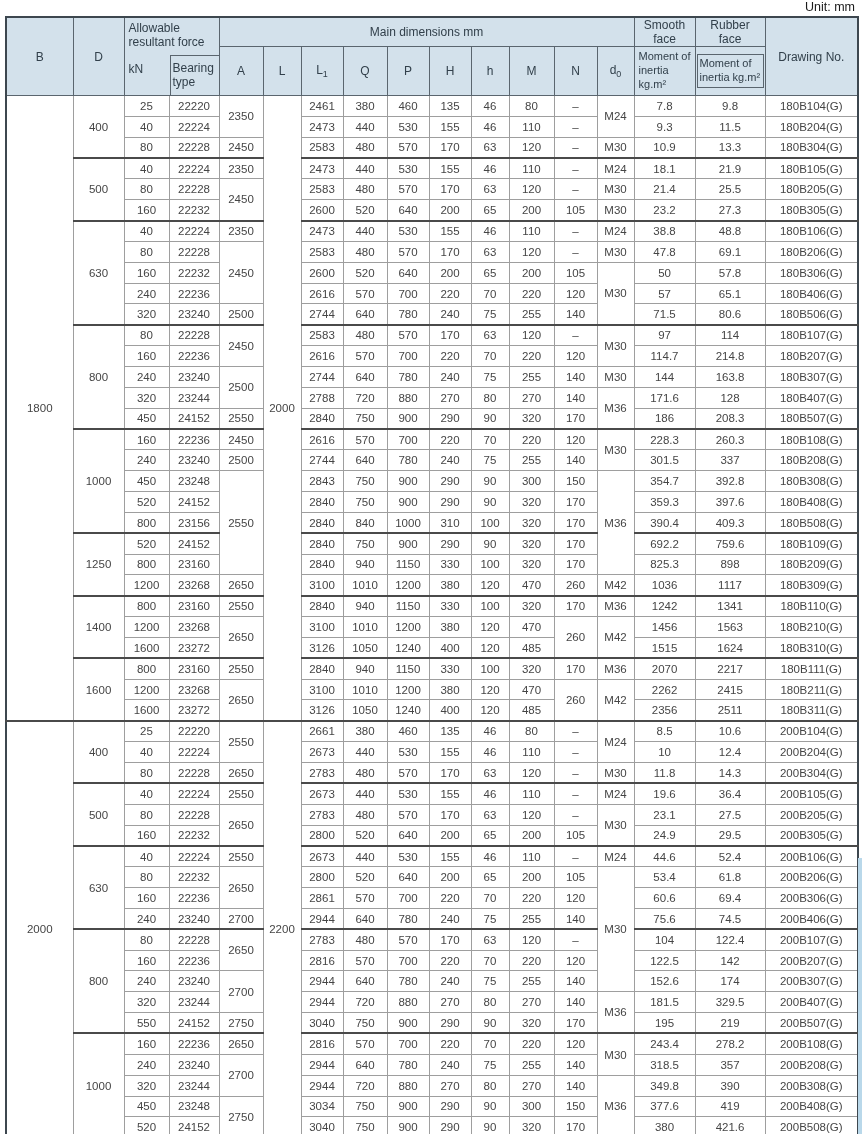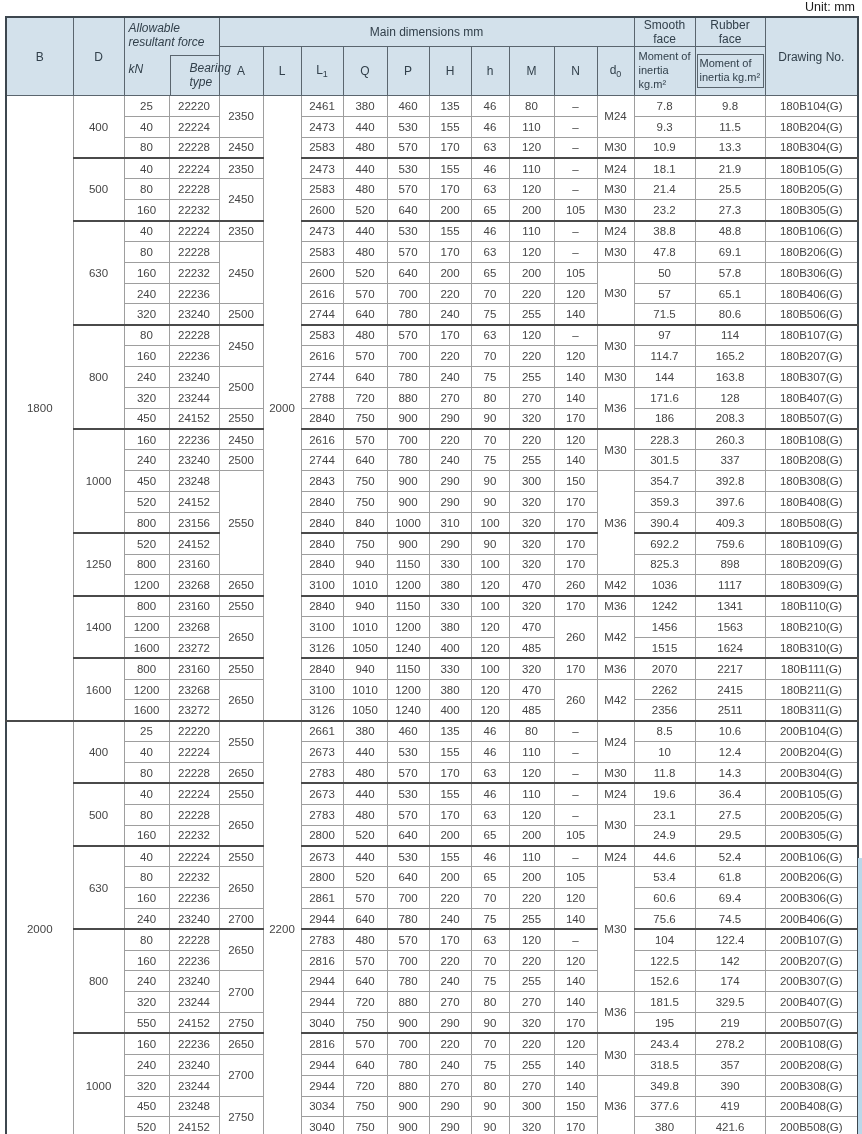--- a/index.html
+++ b/index.html
@@ -12,26 +12,26 @@
     width: 852px; border-collapse: collapse; table-layout: fixed;
     border: 2px solid #3d474f;
   }
   thead th {
     background: #d3e1eb; border: 1px solid #5a656e;
     font-weight: normal; color: #32404b; font-size: 12px;
     text-align: center; vertical-align: middle; padding: 0 4px;
   }
   tr.h1 th { height: 23px; }
   tr.h2 th { height: 49px; }
-  th.allow { text-align: left; vertical-align: top; position: relative; padding: 3px 0 0 4px; line-height: 1.2; font-style: italic; }
+  th.allow { text-align: left; vertical-align: top; position: relative; padding: 3px 0 0 4px; line-height: 1.2; }
   .kn-text { margin-top: 12px; }
   .bearing-box {
     position: absolute; right: 0; bottom: 0; width: 49px; height: 40px;
     border-left: 1px solid #5a656e; border-top: 1px solid #5a656e;
-    display: flex; align-items: center; padding-left: 19px;
+    display: flex; align-items: center; padding-left: 2px;
     text-align: left; line-height: 1.15; font-size: 12px;
   }
   th.moment { text-align: left; padding: 1px 2px 1px 4px; font-size: 11px; line-height: 1.25; }
   th.moment-rubber { text-align: center; padding: 1px 1px; }
   .moment-box { display: inline-block; border: 1px solid #5a656e; padding: 2px 2px; text-align: left; font-size: 11px; line-height: 1.25; }
   sub { font-size: 9px; }
 
   tbody td {
     border: 1px solid #9e9e9e; background: #fff;
     font-size: 11.5px; color: #454545; text-align: center;
@@ -293,21 +293,21 @@
           <td>160</td>
           <td>22236</td>
           <td>2616</td>
           <td>570</td>
           <td>700</td>
           <td>220</td>
           <td>70</td>
           <td>220</td>
           <td>120</td>
           <td>114.7</td>
-          <td>165.2</td>
+          <td>214.8</td>
           <td>180B207(G)</td>
         </tr>
         <tr>
           <td>240</td>
           <td>23240</td>
           <td rowspan="2">2500</td>
           <td>2744</td>
           <td>640</td>
           <td>780</td>
           <td>240</td>

